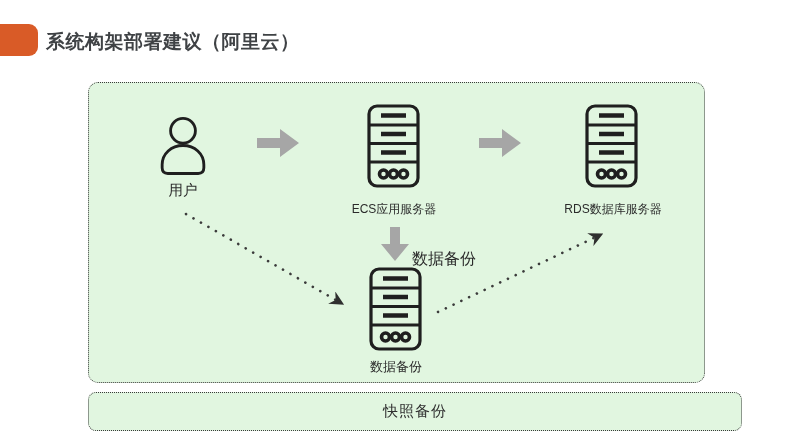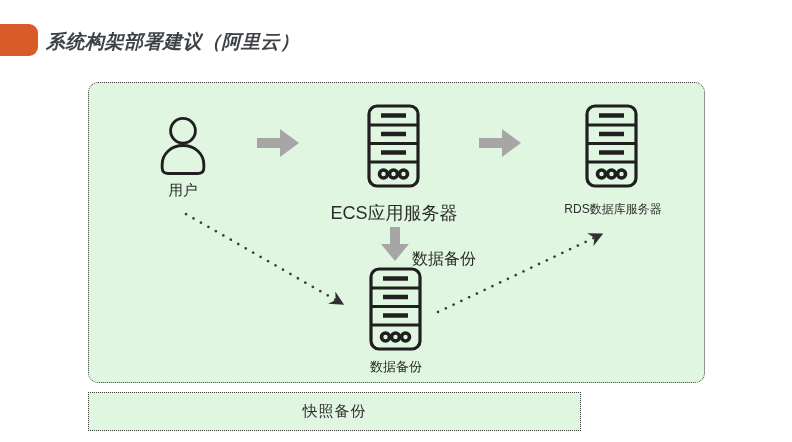--- a/index.html
+++ b/index.html
@@ -21,59 +21,58 @@
     border-radius: 9px;
   }
   .page-title {
     position: absolute;
     left: 46px; top: 29px;
     font-size: 19px;
     font-weight: bold;
     color: #3f4245;
     letter-spacing: 0.5px;
     white-space: nowrap;
-    font-style: italic;
   }
   
   .main-panel {
     position: absolute;
     left: 88px; top: 82px;
     width: 617px; height: 301px;
     background: #e1f6e0;
     border: 1.5px dotted #3a3a3a;
     border-radius: 10px;
   }
   .snapshot-panel {
     position: absolute;
     left: 88px; top: 392px;
-    width: 493px; height: 39px;
+    width: 654px; height: 39px;
     background: #e1f6e0;
     border: 1.5px dotted #3a3a3a;
-    border-radius: 0;
+    border-radius: 8px;
     display: flex;
     align-items: center;
     justify-content: center;
   }
   .snapshot-label {
     font-size: 15px;
     color: #2f2f2f;
     font-weight: 500;
     letter-spacing: 1px;
   }
   
   .abs { position: absolute; }
   .node-label {
     position: absolute;
     text-align: right;
     color: #2b2b2b;
     white-space: nowrap;
     transform: translateX(-50%);
   }
   .lbl-user { left: 183px; top: 181px; font-size: 14.5px; }
-  .lbl-ecs  { left: 394px; top: 201px; font-size: 18px; }
+  .lbl-ecs  { left: 394px; top: 201px; font-size: 12px; }
   .lbl-rds  { left: 613px; top: 201px; font-size: 12px; }
   .lbl-hot  { left: 396px; top: 358px; font-size: 13px; }
   .edge-label {
     position: absolute;
     color: #2b2b2b;
     white-space: nowrap;
   }
   .lbl-databackup { left: 412px; top: 249px; font-size: 16px; }
   .lbl-hotstart   { left: 193px; top: 261px; font-size: 13px; }
   .connector-layer {

